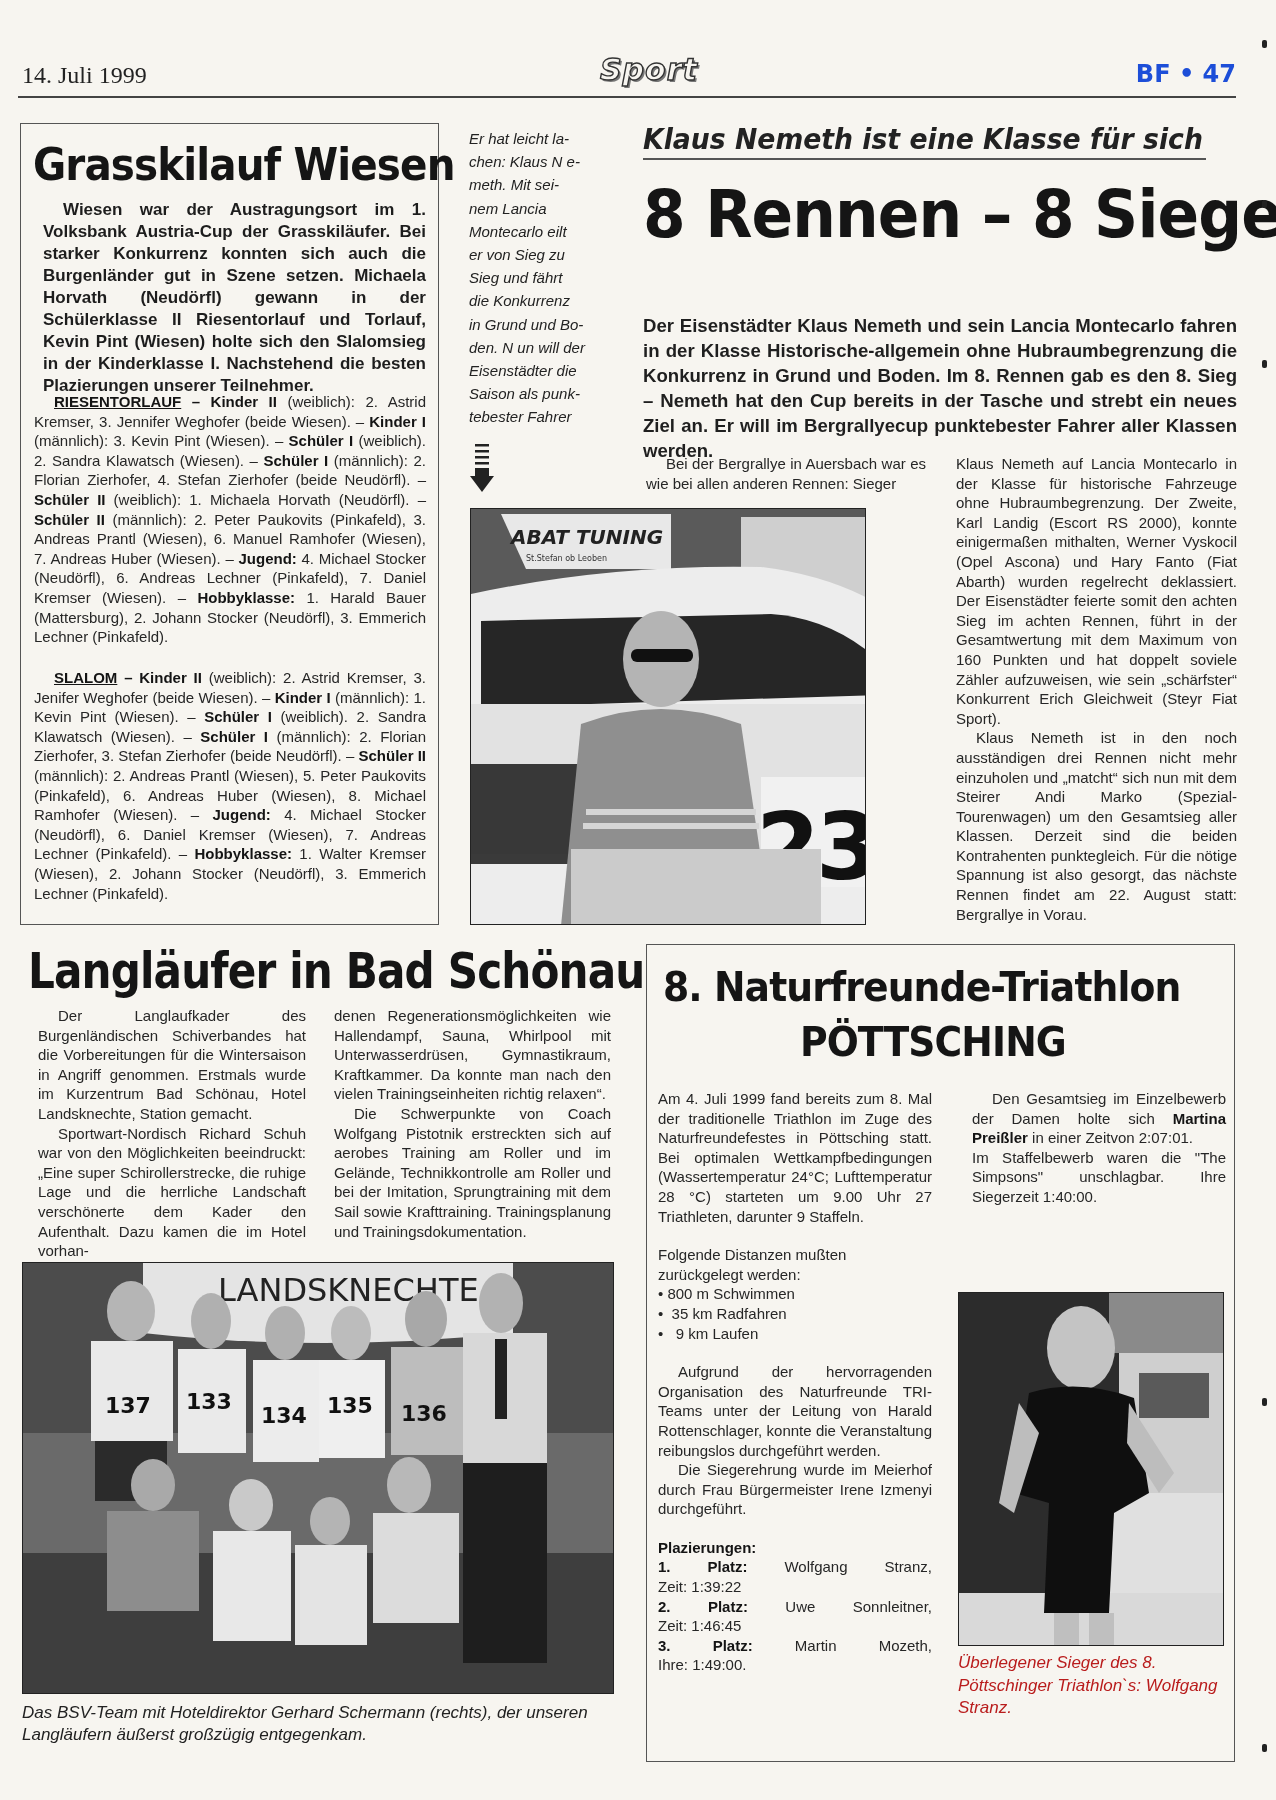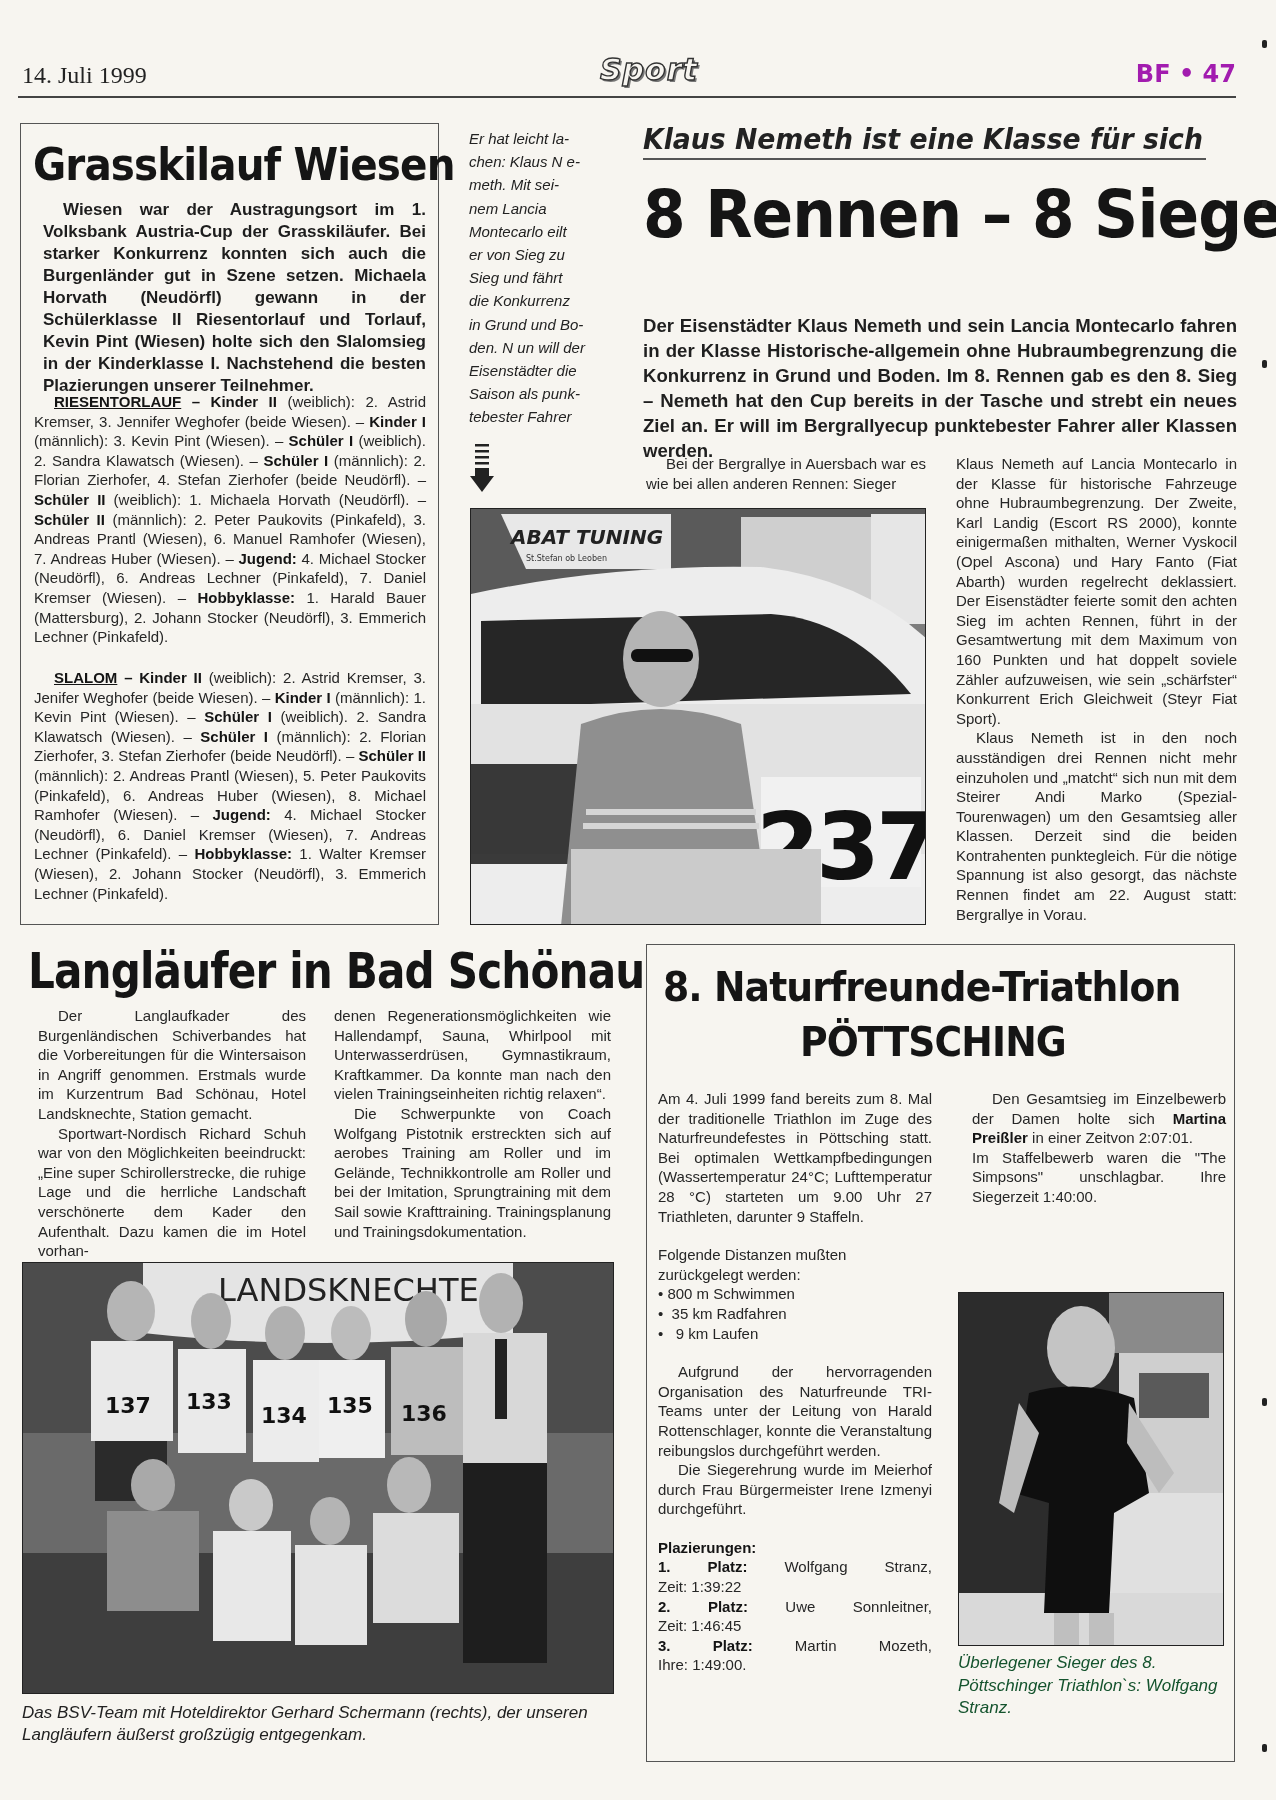--- a/index.html
+++ b/index.html
@@ -5,21 +5,21 @@
     * { box-sizing: border-box; margin: 0; padding: 0; }
     html, body { width: 1276px; height: 1800px; background: #f7f5f0; overflow: hidden; }
     body { position: relative; font-family: "Liberation Sans", "DejaVu Sans", sans-serif; color: #1c1c1c; }
 
     .abs { position: absolute; }
 
     
     #hdr-date { left: 22px; top: 62px; font-family: "Liberation Serif", serif; font-size: 24px; color: #222; }
     #hdr-section { left: 600px; top: 52px; width: 90px; font-family: "DejaVu Sans", sans-serif; font-weight: bold; font-style: italic; font-size: 30px; color: #f7f5f0;
       -webkit-text-stroke: 1.4px #333; text-shadow: 2px 2px 0 #777; letter-spacing: 1px; }
-    #hdr-page { right: 40px; top: 60px; font-family: "DejaVu Sans", sans-serif; font-weight: bold; font-size: 24px; color: #a21caf; }
+    #hdr-page { right: 40px; top: 60px; font-family: "DejaVu Sans", sans-serif; font-weight: bold; font-size: 24px; color: #1d4ed8; }
     #hdr-rule { left: 18px; top: 96px; width: 1218px; height: 2px; background: #444; }
 
     
     .body-text { font-size: 15px; line-height: 19.6px; text-align: justify; color: #262626; }
     .body-text p { text-indent: 20px; }
     .body-text p.noindent { text-indent: 0; }
     .b { font-weight: bold; color: #141414; }
     .u { text-decoration: underline; }
     .hl { font-family: "DejaVu Sans", sans-serif; font-weight: bold; color: #151515; letter-spacing: -1px; transform-origin: left top; }
 
@@ -39,37 +39,37 @@
     
     #nem-kicker { left: 643px; top: 122px; font-family: "DejaVu Sans", sans-serif; font-weight: bold; font-style: italic; font-size: 29px; color: #222; white-space: nowrap; transform: scaleX(0.92); transform-origin: left top; }
     #nem-kicker-rule { left: 643px; top: 158px; width: 563px; height: 1.5px; background: #555; }
     #nem-title { left: 643px; top: 178px; font-size: 66px; line-height: 74px; white-space: nowrap; transform: scaleX(0.93); }
     #nem-lead { left: 643px; top: 272px; width: 594px; font-size: 18.6px; line-height: 25px; font-weight: bold; text-align: justify; color: #1f1f1f; margin-top: 41px; }
     #nem-col1 { left: 646px; top: 454px; width: 280px; text-align: justify; }
     #nem-col2 { left: 956px; top: 454px; width: 281px; }
 
     
     .photo { overflow: hidden; border: 1px solid #222; }
-    #photo-rally { left: 470px; top: 508px; width: 456px; height: 417px; background: #86efac; }
+    #photo-rally { left: 470px; top: 508px; width: 396px; height: 417px; background: #86efac; }
     #photo-team { left: 22px; top: 1262px; width: 592px; height: 432px; background: #f0abfc; }
     #photo-triath { left: 958px; top: 1292px; width: 266px; height: 354px; background: #3a3a3a; }
 
     
     #lang-title { left: 28px; top: 944px; font-size: 49px; line-height: 56px; white-space: nowrap; transform: scaleX(0.86); }
     #lang-col1 { left: 38px; top: 1006px; width: 268px; }
     #lang-col2 { left: 334px; top: 1006px; width: 277px; }
     #team-caption { left: 22px; top: 1702px; width: 600px; font-style: italic; font-size: 17px; line-height: 22px; color: #222; }
 
     
     #box-tri { left: 646px; top: 944px; width: 589px; height: 818px; border: 1.5px solid #555; }
     #tri-title1 { left: 663px; top: 963px; font-size: 41px; line-height: 48px; white-space: nowrap; transform: scaleX(0.92); }
     #tri-title2 { left: 800px; top: 1018px; font-size: 41px; line-height: 48px; white-space: nowrap; transform: scaleX(0.92); }
     #tri-left { left: 658px; top: 1089px; width: 274px; }
     #tri-right { left: 972px; top: 1089px; width: 254px; }
-    #tri-caption { left: 958px; top: 1652px; width: 270px; font-style: italic; font-size: 17px; line-height: 22.5px; color: #14532d; }
+    #tri-caption { left: 958px; top: 1652px; width: 270px; font-style: italic; font-size: 17px; line-height: 22.5px; color: #b91c1c; }
 
     .dist li { list-style: none; }
     .place-row { display: flex; justify-content: space-between; }
 
     
     .mark { width: 5px; height: 8px; background: #222; border-radius: 2px; }
   </style>
 </head>
 <body>
 

